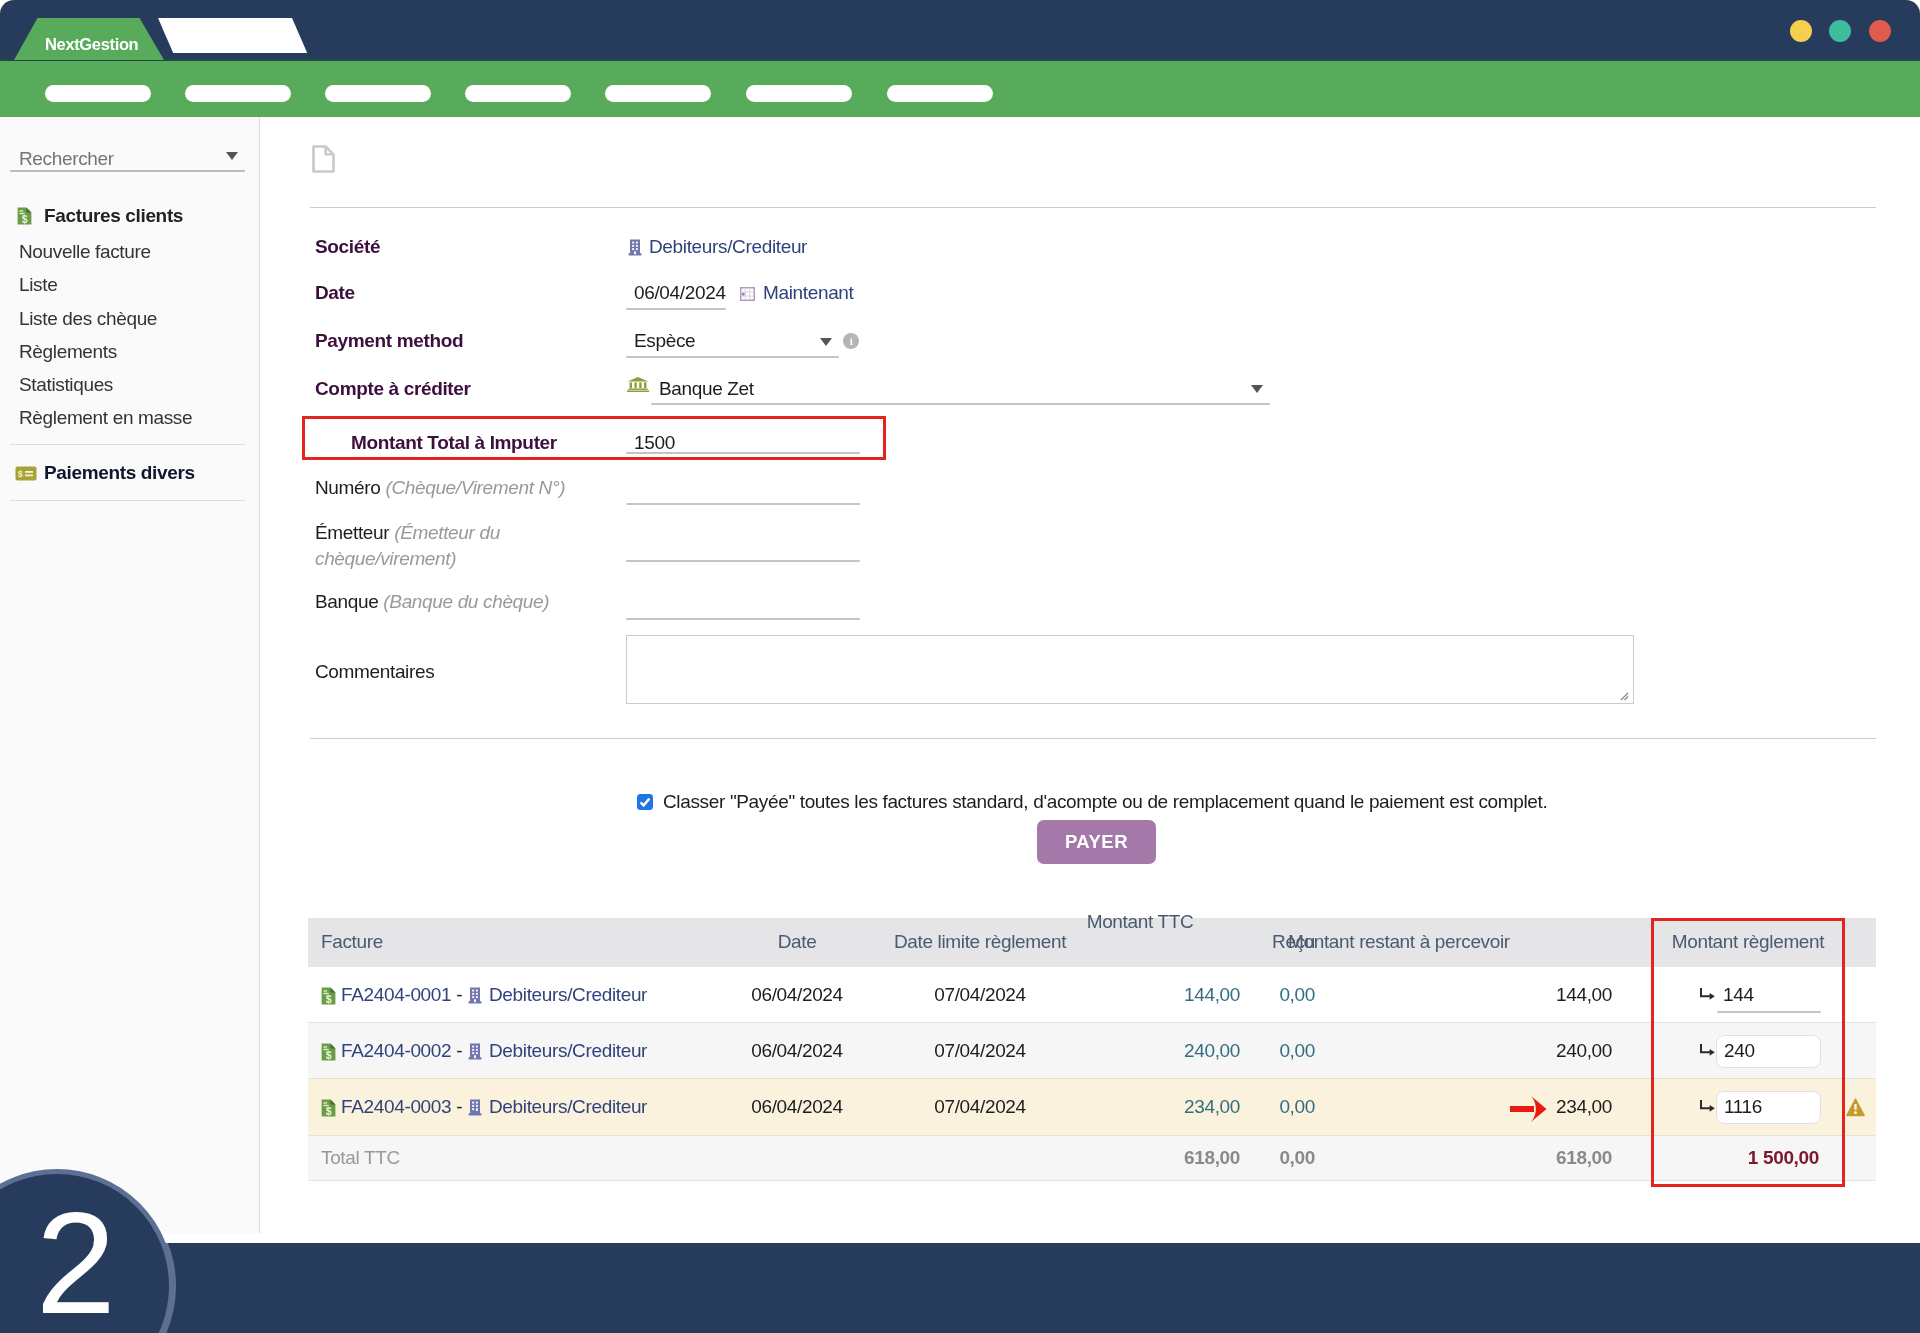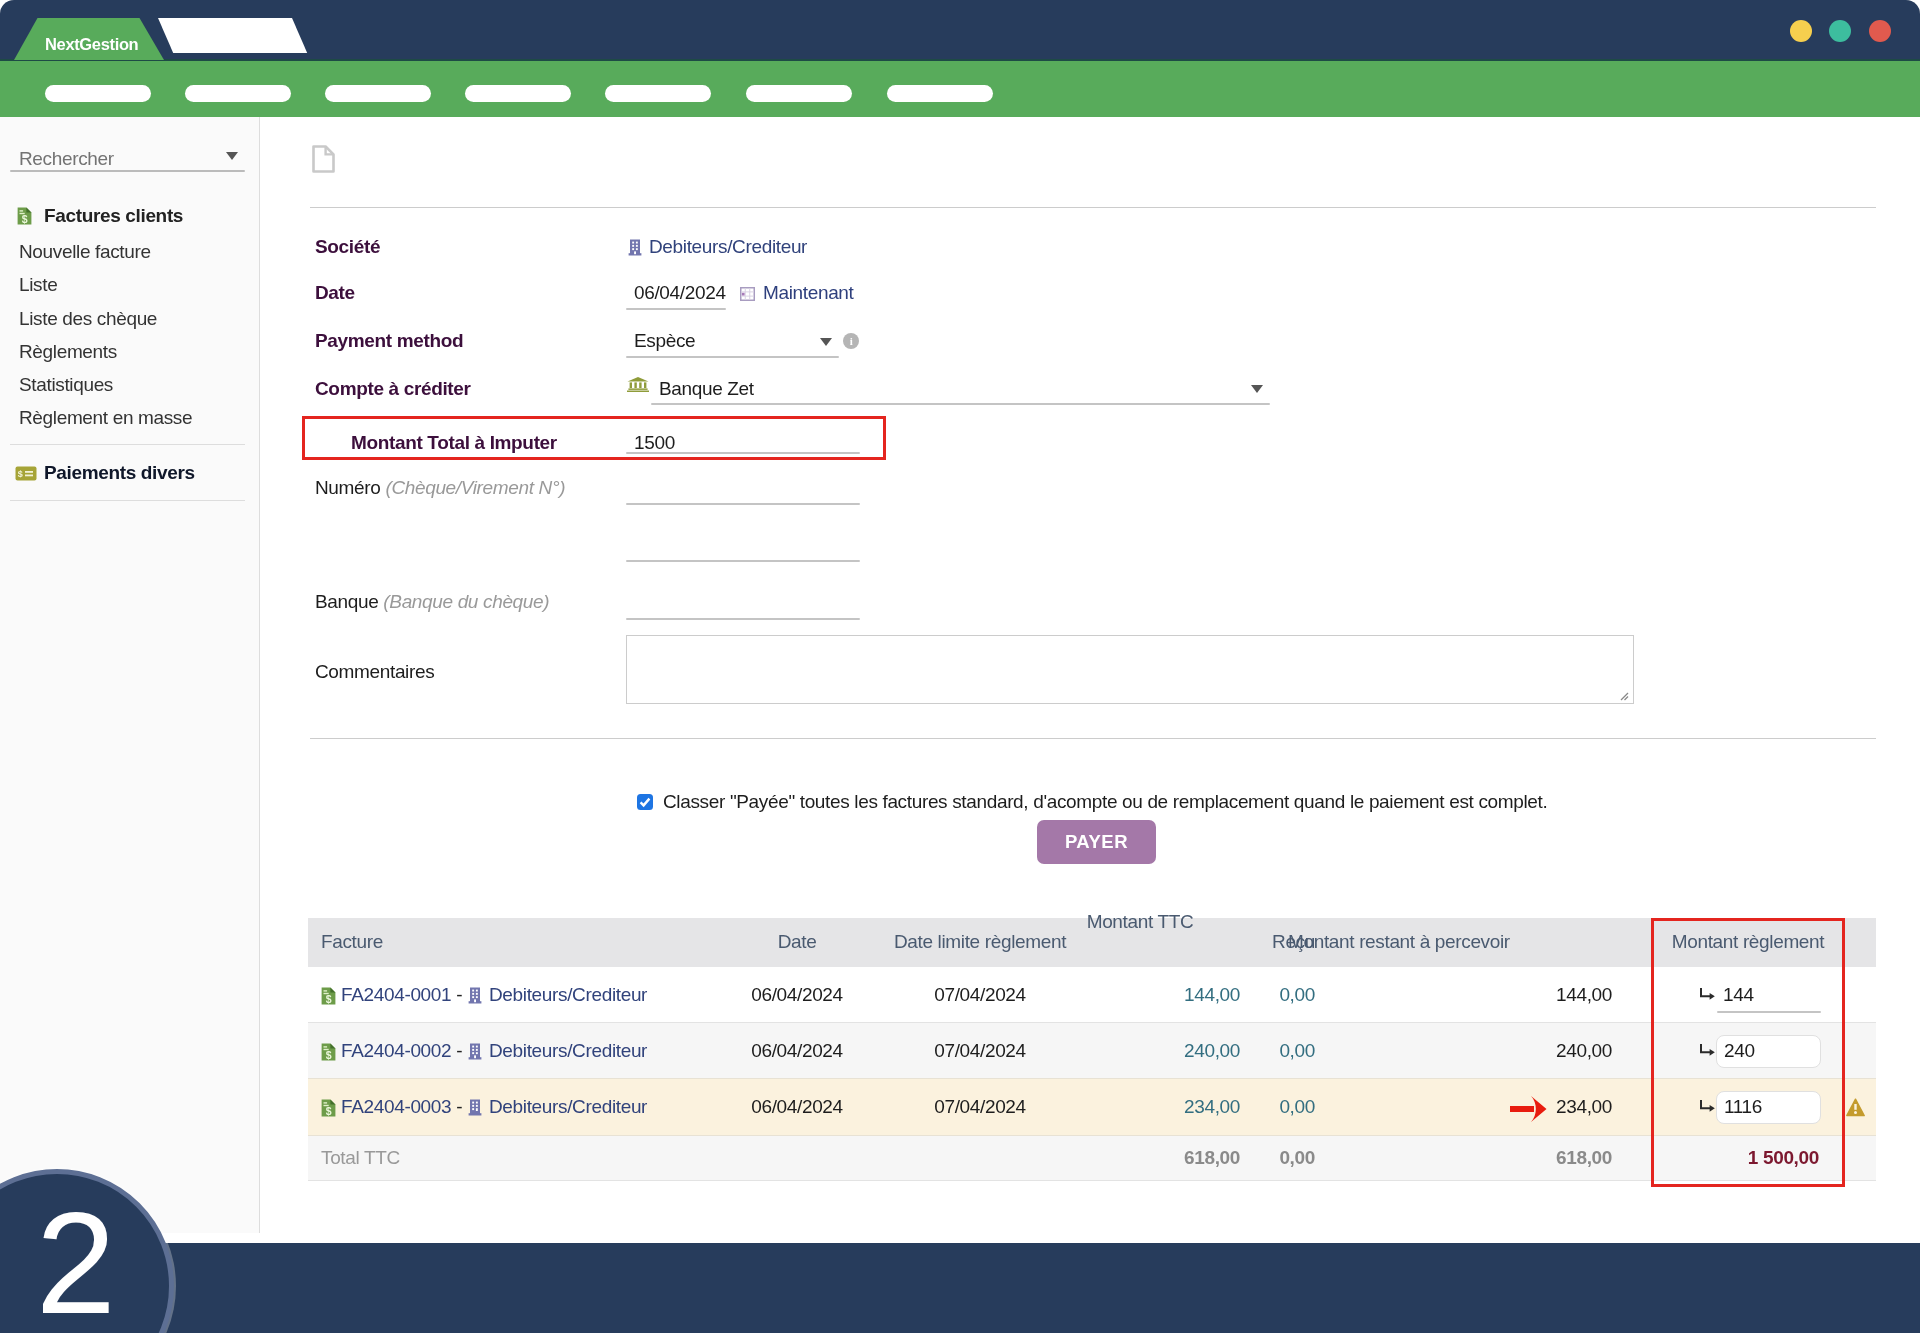--- a/index.html
+++ b/index.html
@@ -121,20 +121,21 @@
 <div class="a ul" style="left:651px;top:403px;width:619px;"></div>
 
 <div class="a" style="left:302px;top:416px;width:584px;height:44px;border:3px solid #e4251f;box-sizing:border-box;"></div>
 <div class="a lbl" style="left:315px;top:431px;margin-left:36px;">Montant Total à Imputer</div>
 <div class="a val" style="left:634px;top:431px;">1500</div>
 <div class="a ul" style="left:626px;top:452px;width:234px;"></div>
 
 <div class="a val" style="left:315px;top:476px;">Numéro <span style="color:#999;font-style:italic;">(Chèque/Virement N°)</span></div>
 <div class="a ul" style="left:626px;top:503px;width:234px;"></div>
 
+<div class="a val" style="left:315px;top:520px;width:280px;line-height:26px;">Émetteur <span style="color:#999;font-style:italic;">(Émetteur du chèque/virement)</span></div>
 <div class="a ul" style="left:626px;top:560px;width:234px;"></div>
 
 <div class="a val" style="left:315px;top:590px;">Banque <span style="color:#999;font-style:italic;">(Banque du chèque)</span></div>
 <div class="a ul" style="left:626px;top:618px;width:234px;"></div>
 
 <div class="a val" style="left:315px;top:660px;">Commentaires</div>
 <div class="a" style="left:626px;top:635px;width:1008px;height:69px;border:1px solid #ccc;box-sizing:border-box;"></div>
 <svg class="a" style="left:1620px;top:692px;" width="9" height="9" viewBox="0 0 9 9">
   <line x1="1" y1="8" x2="8" y2="1" stroke="#888" stroke-width="1.2"></line>
   <line x1="4.5" y1="8" x2="8" y2="4.5" stroke="#888" stroke-width="1.2"></line>

